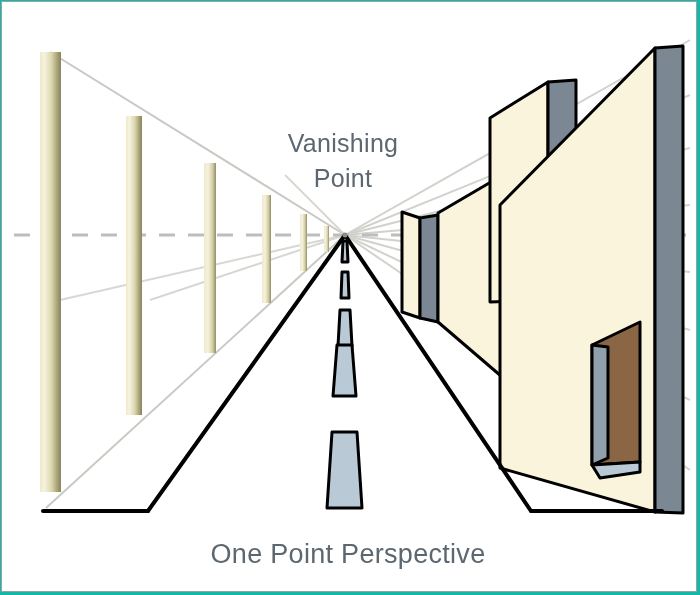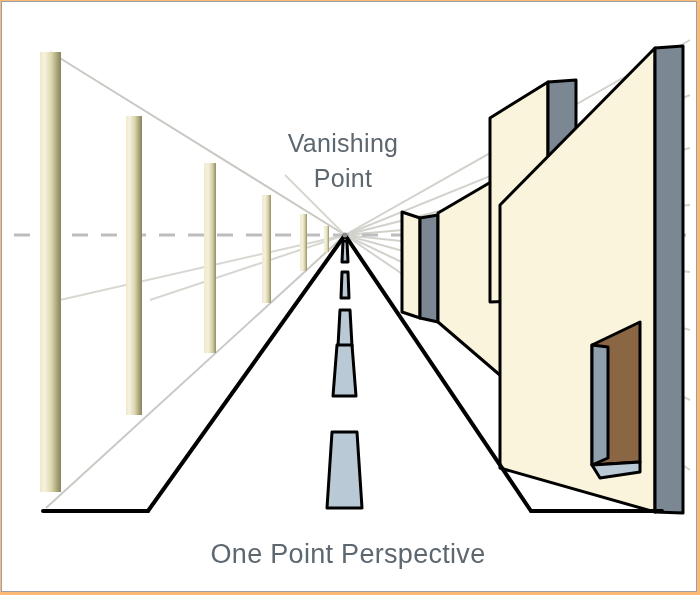--- a/index.html
+++ b/index.html
@@ -10,21 +10,21 @@
   body {
     width: 700px;
     height: 595px;
     font-family: "Liberation Sans", sans-serif;
     overflow: hidden;
   }
   #stage {
     position: relative;
     width: 700px;
     height: 595px;
-    background: #fdba74;
+    background: #14b8a6;
   }
   #frame {
     position: absolute;
     left: 1px;
     top: 1px;
     width: 696px;
     height: 591px;
     border: 1px solid #9aa0a6;
     box-sizing: border-box;
     background: #ffffff;

